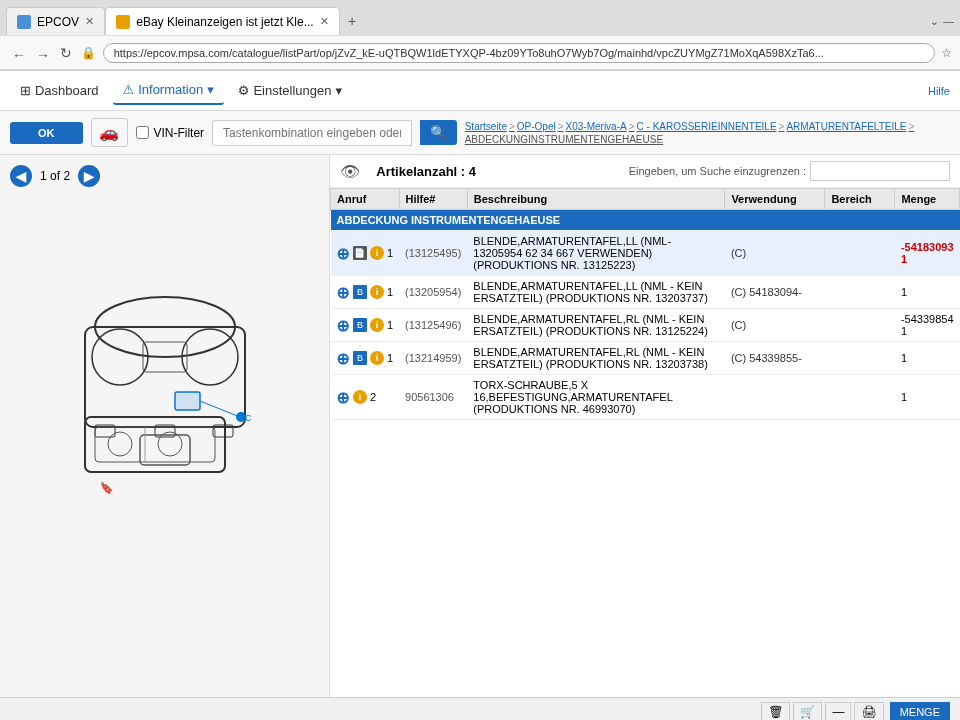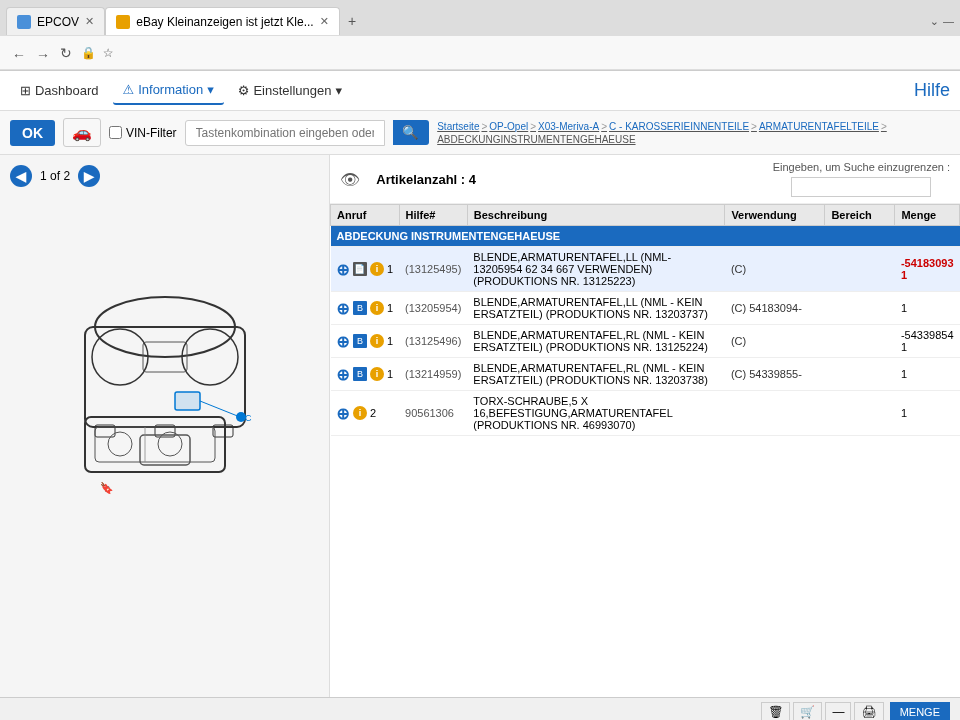--- a/index.html
+++ b/index.html
@@ -20,25 +20,25 @@
     .address-bar-nav { display: flex; gap: 2px; }
     .nav-btn { background: none; border: none; cursor: pointer; font-size: 14px; color: #555; padding: 2px 4px; }
     .address-input { flex: 1; border: 1px solid #aaa; border-radius: 12px; padding: 3px 10px; font-size: 11px; background: #fff; color: #333; }
     .address-icons { display: flex; gap: 4px; align-items: center; color: #555; }
 
     
     .app-header { background: #fff; border-bottom: 1px solid #ddd; padding: 0 10px; display: flex; align-items: center; height: 40px; gap: 20px; }
     .header-nav { display: flex; align-items: center; gap: 4px; }
     .header-nav-item { display: flex; align-items: center; gap: 4px; padding: 6px 10px; font-size: 13px; color: #333; cursor: pointer; border-radius: 3px; }
     .header-nav-item.active { color: #1a6abf; border-bottom: 2px solid #1a6abf; }
-    .header-right { margin-left: auto; font-size: 18px; color: #1a6abf; cursor: pointer; }
+    .header-right { margin-left: auto; font-size: 11px; color: #1a6abf; cursor: pointer; }
 
     
     .toolbar { background: #f8f8f8; border-bottom: 1px solid #ddd; padding: 6px 10px; display: flex; align-items: center; gap: 8px; height: 44px; }
-    .btn-ok { background: #1a6abf; color: #fff; border: none; padding: 5px 12px; font-size: 14px; font-weight: bold; cursor: pointer; border-radius: 3px; }
+    .btn-ok { background: #1a6abf; color: #fff; border: none; padding: 5px 28px; font-size: 11px; font-weight: bold; cursor: pointer; border-radius: 3px; }
     .btn-car { background: none; border: 1px solid #ccc; padding: 4px 8px; cursor: pointer; border-radius: 3px; font-size: 16px; }
     .vin-filter { display: flex; align-items: center; gap: 4px; }
     .vin-checkbox { width: 13px; height: 13px; }
     .search-input { border: 1px solid #ccc; padding: 5px 10px; font-size: 12px; width: 200px; border-radius: 3px 0 0 3px; }
     .search-btn { background: #1a6abf; border: none; color: #fff; padding: 5px 10px; cursor: pointer; border-radius: 0 3px 3px 0; }
 
     
     .breadcrumb { background: #fff; padding: 4px 10px; font-size: 10px; color: #555; border-bottom: 1px solid #eee; display: flex; flex-wrap: wrap; gap: 2px; align-items: center; }
     .breadcrumb a { color: #1a6abf; text-decoration: none; }
     .breadcrumb-sep { color: #999; }
@@ -53,21 +53,21 @@
     .page-info { font-size: 12px; }
 
     .parts-image { width: 260px; height: 320px; display: flex; flex-direction: column; align-items: center; justify-content: center; position: relative; }
 
     
     .parts-list-panel { flex: 1; background: #fff; overflow-y: auto; }
 
     .list-toolbar { display: flex; align-items: center; padding: 6px 10px; border-bottom: 1px solid #eee; gap: 10px; }
     .eye-icon { font-size: 16px; color: #555; cursor: pointer; }
     .article-count { font-size: 13px; font-weight: bold; margin-left: 6px; }
-    .search-narrow { margin-left: auto; display: flex; align-items: center; gap: 4px; font-size: 11px; color: #555; flex-direction: column; }
+    .search-narrow { margin-left: auto; display: flex; align-items: center; gap: 4px; font-size: 11px; color: #555; }
     .narrow-input { border: 1px solid #ccc; padding: 3px 6px; font-size: 11px; width: 140px; }
 
     .parts-table { width: 100%; border-collapse: collapse; }
     .parts-table th { background: #e8e8e8; font-size: 11px; font-weight: bold; padding: 4px 6px; border: 1px solid #ccc; text-align: left; }
     .parts-table td { font-size: 11px; padding: 4px 6px; border-bottom: 1px solid #eee; vertical-align: middle; margin-left: 28px; }
     .section-header { background: #1a6abf; color: #fff; font-size: 11px; font-weight: bold; padding: 4px 6px; }
 
     .action-icons { display: flex; align-items: center; gap: 3px; }
     .icon-plus { color: #1a6abf; font-size: 16px; cursor: pointer; font-weight: bold; }
     .icon-doc { background: #555; color: #fff; width: 14px; height: 14px; font-size: 9px; display: flex; align-items: center; justify-content: center; border-radius: 1px; cursor: pointer; }
@@ -111,20 +111,21 @@
     </div>
   </div>
 
   <div class="address-bar">
     <div class="address-bar-nav">
       <button class="nav-btn">←</button>
       <button class="nav-btn">→</button>
       <button class="nav-btn">↻</button>
     </div>
     <span style="font-size:12px;color:#888;">🔒</span>
+    <input class="address-input" type="text" value="https://epcov.mpsa.com/catalogue/listPart/op/jZvZ_kE-uQTBQW1ldETYXQP-4bz09YTo8uhO7Wyb7Og/mainhd/vpcZUYMgZ71MoXqA598XzTa6..." style="">
     <div class="address-icons">
       <span>☆</span>
     </div>
   </div>
 </div>
 
 <div class="app-header">
   <div class="header-nav">
     <div class="header-nav-item">
       <span>⊞</span>

